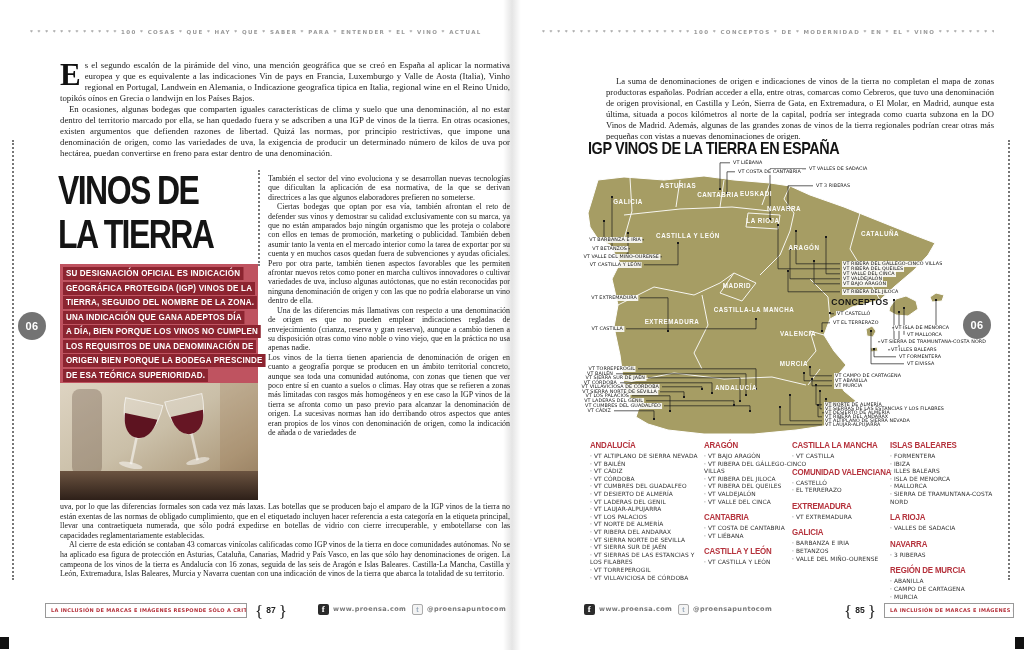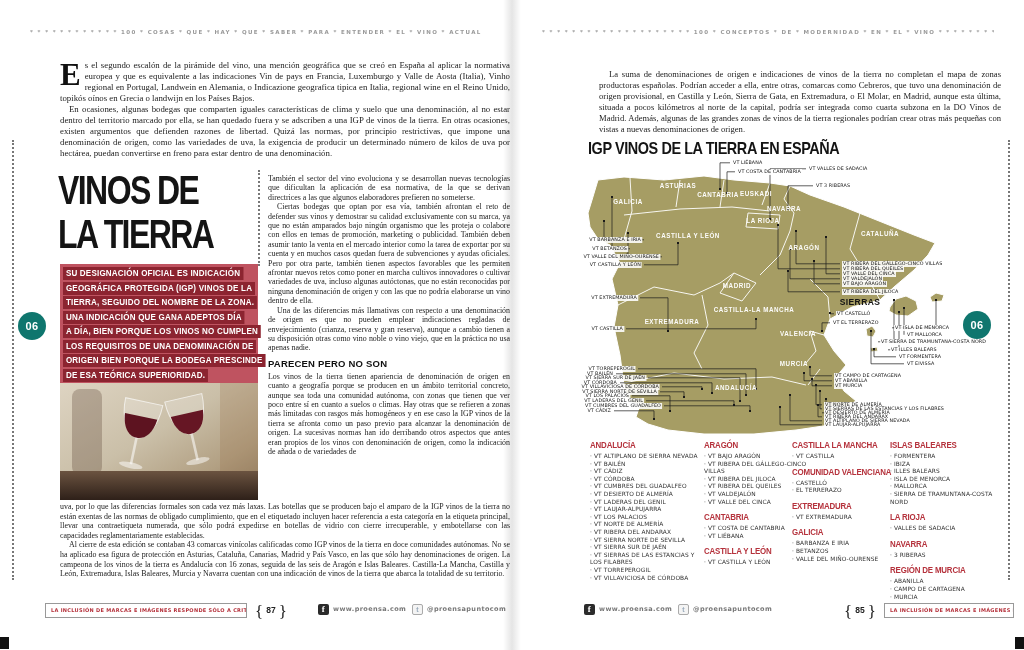--- a/index.html
+++ b/index.html
@@ -6,21 +6,21 @@
   .spread{position:relative;width:1024px;height:650px;background:#fff;overflow:hidden;
           font-family:"Liberation Sans",sans-serif;}
   .page{position:absolute;top:0;width:512px;height:650px;}
   #left-page{left:0;} #right-page{left:512px;}
   .fold{position:absolute;left:503px;top:0;width:18px;height:650px;
         background:linear-gradient(90deg,rgba(0,0,0,0),rgba(0,0,0,.10) 50%,rgba(0,0,0,0));}
   .corner{position:absolute;width:9px;height:12px;background:#111;}
   .hdr{position:absolute;top:28px;left:30px;width:452px;text-align:center;color:#9a9a9a;
        font:600 5.5px/8px "DejaVu Sans",sans-serif;letter-spacing:1.4px;white-space:nowrap;overflow:hidden;}
   .rail{position:absolute;border-left:2px dotted #777;}
-  .badge{position:absolute;width:28px;height:28px;border-radius:50%;background:#0f766e;color:#fff;
+  .badge{position:absolute;width:28px;height:28px;border-radius:50%;background:#737373;color:#fff;
          font:bold 11px/28px "Liberation Sans",sans-serif;text-align:center;letter-spacing:.5px;}
   
   .bt{font-family:"Liberation Serif",serif;text-align:justify;color:#222;}
   .intro{position:absolute;left:60px;top:60px;width:450px;height:112px;overflow:hidden;font-size:8.8px;line-height:11px;}
   .intro p{margin:0;}
   .dropcap{float:left;font:bold 31px/26px "Liberation Serif",serif;color:#111;padding:2px 4px 0 0;}
   .colright{position:absolute;left:268px;top:174px;width:242px;height:328px;overflow:hidden;font-size:7.9px;line-height:9.4px;}
   .colright p{margin:0;}
   .colright p.ind{text-indent:9px;}
   .subhead{font:bold 9.5px/12px "Liberation Sans",sans-serif;color:#111;margin:5px 0 2px 0;letter-spacing:.2px;}
@@ -44,21 +44,21 @@
   .pagenum .brace{font:300 17px/18px "Liberation Serif",serif;vertical-align:-2px;}
   .pagenum .pnum{font:bold 8.5px/18px "Liberation Sans",sans-serif;padding:0 3px;vertical-align:2px;}
   .social{position:absolute;display:flex;align-items:center;gap:4px;color:#777;
           font:bold 6.5px/11px "DejaVu Sans",sans-serif;letter-spacing:.4px;}
   .fb{width:11px;height:11px;border-radius:2px;background:#2b2b2b;color:#fff;
       font:bold 9px/11px "Liberation Serif",serif;text-align:center;}
   .tw{width:11px;height:11px;border-radius:2px;border:1px solid #aaa;box-sizing:border-box;color:#9ab;
       font:bold 7px/9px "Liberation Sans",sans-serif;text-align:center;background:#f4f4f4;}
   
   .rintro{position:absolute;left:78px;top:60px;width:420px;height:80px;overflow:hidden;font-size:8.6px;line-height:11px;}
-  .rintro p{margin:9px;text-indent:10px;}
+  .rintro p{margin:16px;text-indent:10px;}
   .map-title{position:absolute;left:76px;top:140px;color:#141414;font:bold 17px/18px "Liberation Sans",sans-serif;
              letter-spacing:-.5px;transform:scaleX(.85);transform-origin:0 0;white-space:nowrap;}
   .map{position:absolute;left:72px;top:155px;width:436px;height:288px;}
   .map svg{position:absolute;left:0;top:0;}
   .mr{position:absolute;transform:translate(-50%,-50%) scaleX(.92);font:bold 6.8px "Liberation Sans",sans-serif;
       color:rgba(255,255,255,.96);letter-spacing:.6px;white-space:nowrap;}
   .sea-label{position:absolute;transform:translate(-50%,-50%);font:bold 8.5px "Liberation Sans",sans-serif;
       color:#141414;letter-spacing:.4px;white-space:nowrap;}
   .ml{position:absolute;font:4.8px/5.5px "DejaVu Sans",sans-serif;color:#111;background:rgba(255,255,255,.88);
       padding:0 1px;white-space:nowrap;letter-spacing:.1px;}
@@ -132,21 +132,20 @@
           <rect x="-1.3" y="7" width="2.6" height="27" fill="rgba(255,255,255,.55)"></rect>
           <ellipse cx="0" cy="35" rx="12" ry="3" fill="rgba(255,255,255,.5)"></ellipse>
         </g>
       </svg>
     </div>
 
     <div class="colright bt" id="col-right">
         <p>También el sector del vino evoluciona y se desarrollan nuevas tecnologías que dificultan la aplicación de esa normativa, de la que se derivan directrices a las que algunos elaboradores prefieren no someterse.</p>
         <p class="ind">Ciertas bodegas que optan por esa vía, también afrontan el reto de defender sus vinos y demostrar su calidad exclusivamente con su marca, ya que no están amparados bajo ningún organismo que les proteja o colabore con ellos en temas de promoción, marketing o publicidad. También deben asumir tanto la venta en el mercado interior como la tarea de exportar por su cuenta y en muchos casos quedan fuera de subvenciones y ayudas oficiales. Pero por otra parte, también tienen aspectos favorables que les permiten afrontar nuevos retos como poner en marcha cultivos innovadores o cultivar variedades de uva, incluso algunas autóctonas, que no están reconocidas por ninguna denominación de origen y con las que no podría elaborarse un vino dentro de ella.</p>
         <p class="ind">Una de las diferencias más llamativas con respecto a una denominación de origen es que no pueden emplear indicaciones regladas de envejecimiento (crianza, reserva y gran reserva), aunque a cambio tienen a su disposición otras como vino noble o vino viejo, que en la práctica no usa apenas nadie.</p>
-        <div class="subhead">PARECEN PERO NO SON</div>
         <p>Los vinos de la tierra tienen apariencia de denominación de origen en cuanto a geografía porque se producen en un ámbito territorial concreto, aunque sea toda una comunidad autónoma, con zonas que tienen que ver poco entre sí en cuanto a suelos o climas. Hay otras que se refieren a zonas más limitadas con rasgos más homogéneos y en ese caso la IGP vinos de la tierra se afronta como un paso previo para alcanzar la denominación de origen. La sucesivas normas han ido derribando otros aspectos que antes eran propios de los vinos con denominación de origen, como la indicación de añada o de variedades de</p>
       </div>
     <div class="bottomtx bt" id="bottom-tx">
         <p>uva, por lo que las diferencias formales son cada vez más laxas. Las botellas que se producen bajo el amparo de la IGP vinos de la tierra no están exentas de las normas de obligado cumplimiento, que en el etiquetado incluyen hacer referencia a esta categoría en la etiqueta principal, llevar una contraetiqueta numerada, que sólo podrá expedirse en botellas de vidrio con cierre irrecuperable, y embotellarse con las capacidades reglamentariamente establecidas.</p>
         <p class="ind">Al cierre de esta edición se contaban 43 comarcas vinícolas calificadas como IGP vinos de la tierra en doce comunidades autónomas. No se ha aplicado esa figura de protección en Asturias, Cataluña, Canarias, Madrid y País Vasco, en las que sólo hay denominaciones de origen. La campeona de los vinos de la tierra es Andalucía con 16 zonas, seguida de las seis de Aragón e Islas Baleares. Castilla-La Mancha, Castilla y León, Extremadura, Islas Baleares, Murcia y Navarra cuentan con una indicación de vinos de la tierra que abarca la totalidad de su territorio.</p>
       </div>
 
     <div class="badge" style="left:18px;top:312px;">06</div>
 
     <div class="footer">
@@ -345,21 +344,21 @@
           <div class="ml" style="left: 240px; top: 259px;">VT RIBERA DEL ANDARAX</div>
           <div class="ml" style="left: 240px; top: 263px;">VT ALTIPLANO DE SIERRA NEVADA</div>
           <div class="ml" style="left: 240px; top: 267px;">VT LAUJAR-ALPUJARRA</div>
           <div class="ml" style="left: 310px; top: 170px;">VT ISLA DE MENORCA</div>
           <div class="ml" style="left: 322px; top: 177px;">VT MALLORCA</div>
           <div class="ml" style="left: 296px; top: 184px;">VT SIERRA DE TRAMUNTANA-COSTA NORD</div>
           <div class="ml" style="left: 306px; top: 192px;">VT ILLES BALEARS</div>
           <div class="ml" style="left: 314px; top: 199px;">VT FORMENTERA</div>
           <div class="ml" style="left: 322px; top: 206px;">VT EIVISSA</div>
         </div>
-      <div class="sea-label" id="sea-label" style="left: 276px; top: 147px;">SIERRAS</div>
+      <div class="sea-label" id="sea-label" style="left: 276px; top: 147px;">CONCEPTOS</div>
     </div>
 
     <div class="rail" style="left:496px;top:140px;height:440px;"></div>
     <div class="badge" style="left:451px;top:311px;">06</div>
 
     <div class="list-col" id="list-col-0" style="left:78px;width:112px;">
         <div class="list-h">ANDALUCÍA</div>
         <div class="list-i">· VT ALTIPLANO DE SIERRA NEVADA</div>
         <div class="list-i">· VT BAILÉN</div>
         <div class="list-i">· VT CÁDIZ</div>

